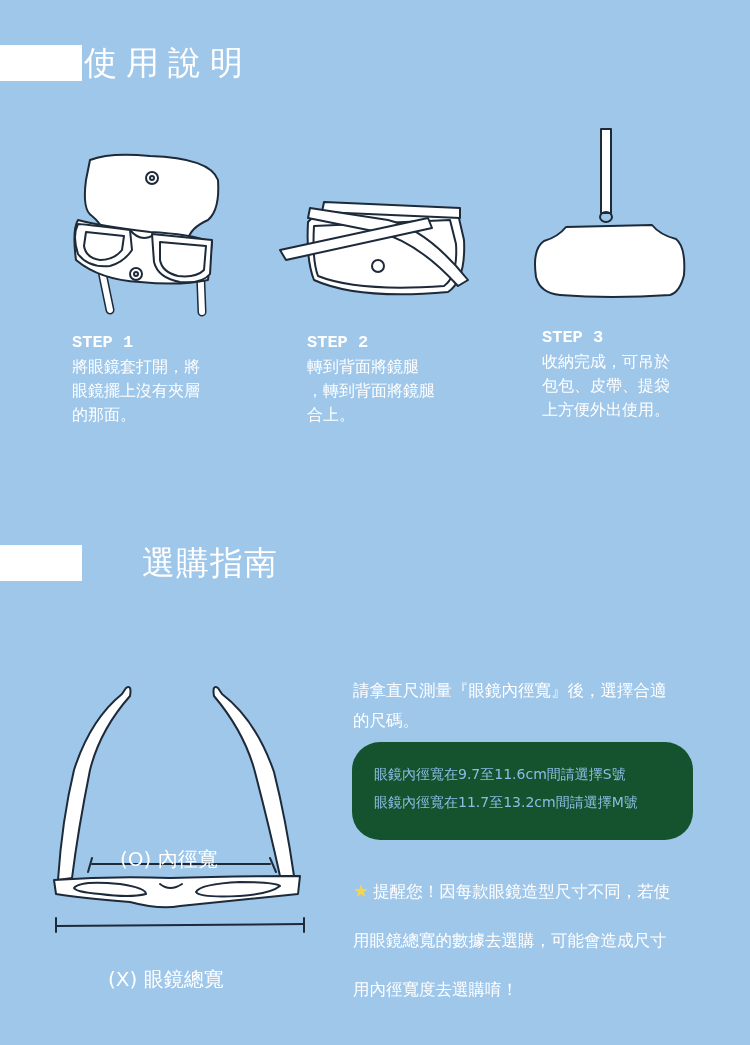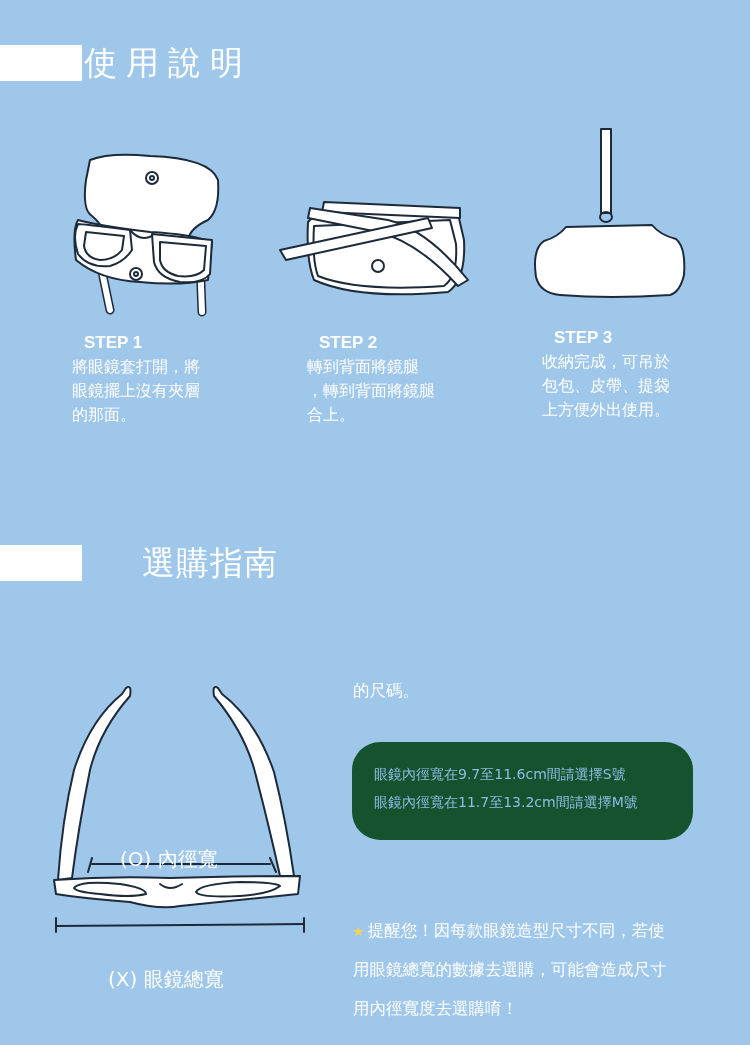--- a/index.html
+++ b/index.html
@@ -4,29 +4,29 @@
 <style>
   html, body { margin:0; padding:0; }
   body {
     width:750px; height:1045px; background:#9fc7ea; position:relative; overflow:hidden;
     font-family: "DejaVu Sans", "Liberation Sans", sans-serif; color:#ffffff;
   }
   .section-bar { position:absolute; left:0; width:82px; height:36px; background:#ffffff; }
   .section-title { position:absolute; font-size:33px; color:#ffffff; letter-spacing:9px; line-height:40px; }
   .section-title.tight { letter-spacing:1px;margin-left:40px; }
   .step { position:absolute; font-size:16px; line-height:24px; color:#ffffff; }
-  .step .label { font-family:Liberation Sans, sans-serif; font-weight:bold; font-size:17px; display:block;margin-left:12px; }
+  .step .label { font-family:Liberation Mono, monospace; font-weight:bold; font-size:17px; display:block; }
   .step .line { display:block; white-space:nowrap; }
   .guide-intro { position:absolute; left:353px; top:676px; width:360px; font-size:16.5px; line-height:30px; }
   .size-box {
     position:absolute; left:352px; top:742px; width:341px; height:98px;
     background:#14532d; border-radius:28px;
   }
   .size-line { position:absolute; left:22px; font-size:14px; color:#8cbde6; white-space:nowrap; }
-  .reminder { position:absolute; left:353px; top:912px; width:370px; font-size:16.5px; line-height:39px;font-family:Liberation Mono, monospace; }
+  .reminder { position:absolute; left:353px; top:866px; width:370px; font-size:16.5px; line-height:49px; }
   .reminder .line { display:block; white-space:nowrap; }
   .star { color:#f6d44c; font-size:18px; margin-right:4px; }
   .dim-label { position:absolute; font-size:20px; color:#ffffff; white-space:nowrap;margin-top:20px; }
   svg { position:absolute; overflow:visible; }
 </style>
 </head>
 <body>
 
 <div class="section-bar" style="top:45px;"></div>
 <div class="section-title" style="left:84px; top:43px;">使用說明</div>
@@ -113,20 +113,21 @@
 
     <path d="M6 238 L6 252"></path>
     <path d="M6 246 L254 244"></path>
     <path d="M254 238 L254 252"></path>
   </g>
 </svg>
 <div class="dim-label" style="left:120px; top:826px;">(O) 內徑寬</div>
 <div class="dim-label" style="left:108px; top:946px;">(X) 眼鏡總寬</div>
 
 <div class="guide-intro">
+  <div style="white-space:nowrap;">請拿直尺測量『眼鏡內徑寬』後，選擇合適</div>
   <div>的尺碼。</div>
 </div>
 
 <div class="size-box">
   <div class="size-line" style="top:24px;">眼鏡內徑寬在9.7至11.6cm間請選擇S號</div>
   <div class="size-line" style="top:52px;">眼鏡內徑寬在11.7至13.2cm間請選擇M號</div>
 </div>
 
 <div class="reminder">
   <span class="line">

